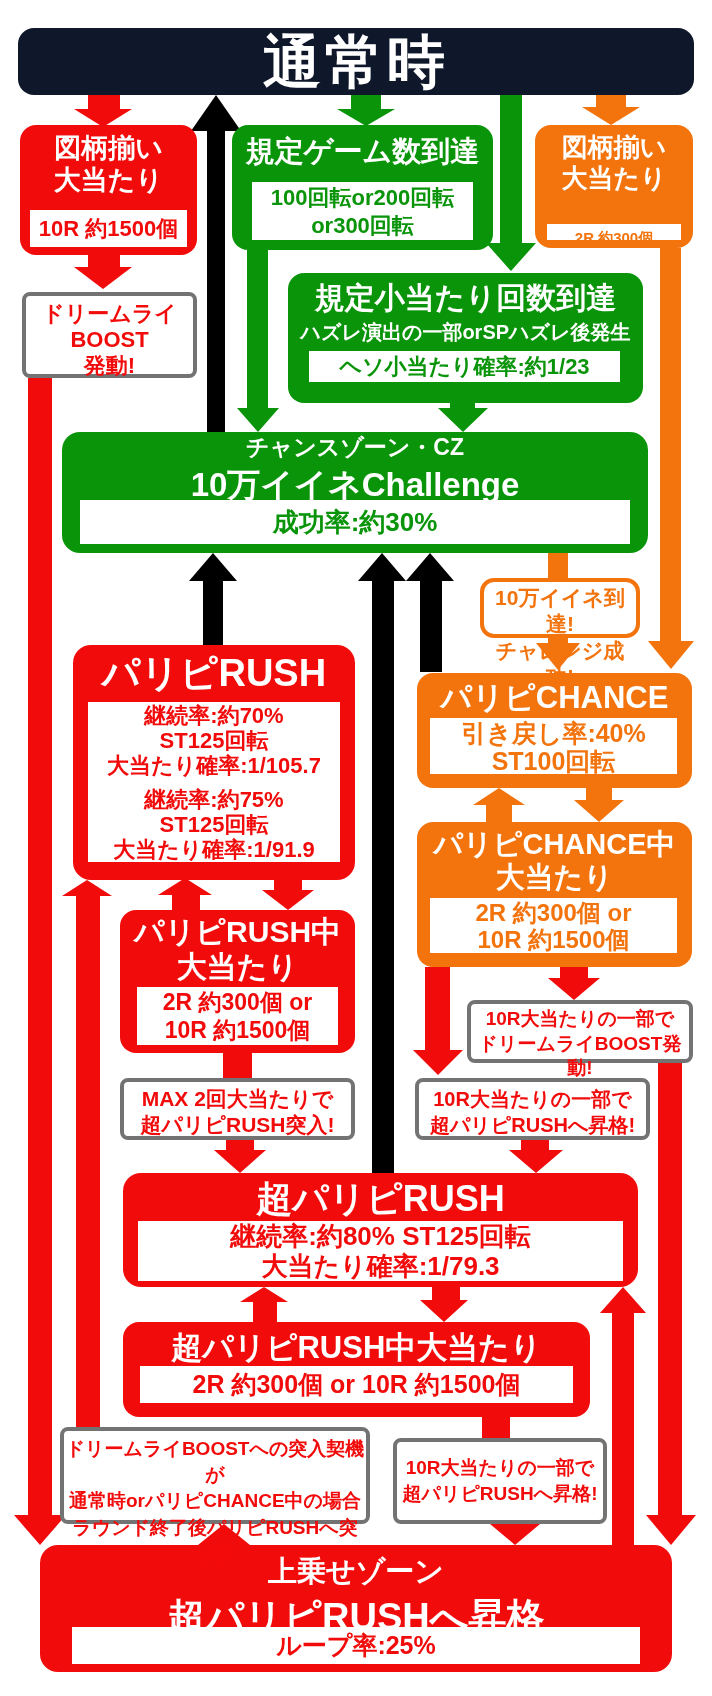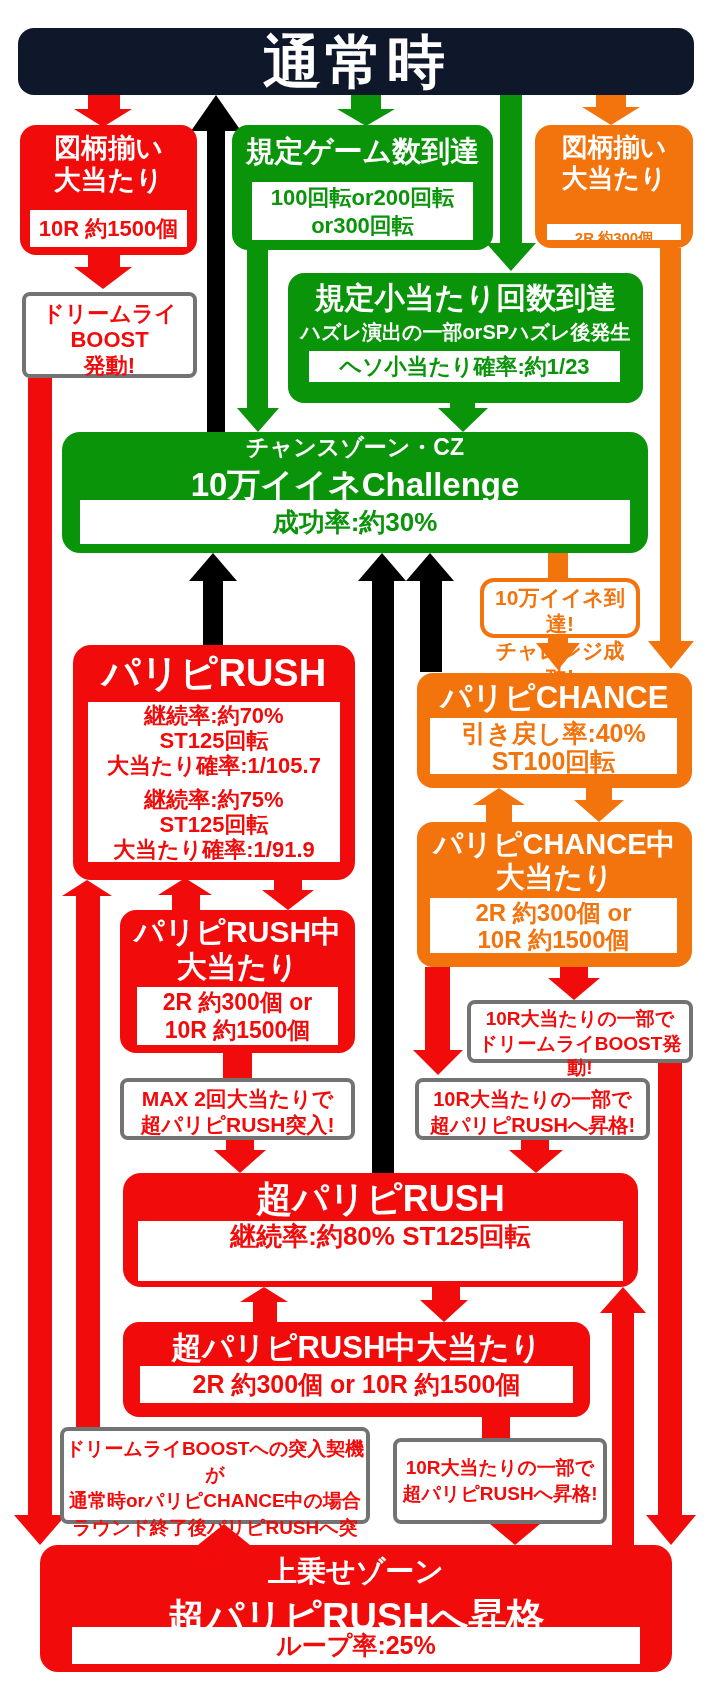--- a/index.html
+++ b/index.html
@@ -189,20 +189,21 @@
   <div class="lbl rb tr" style="left:415px;top:1078px;width:235px;height:62px;font-size:20px;line-height:1.3;padding-top:4px;">
     <div>10R大当たりの一部で</div>
     <div>超パリピRUSHへ昇格!</div>
   </div>
 
   <div class="box r" style="left:123px;top:1173px;width:515px;height:114px;border-radius:18px;font-size:36px;padding-top:2px;">
     <div>超パリピRUSH</div>
   </div>
   <div class="inner tr" style="left:138px;top:1221px;width:485px;height:60px;font-size:26px;line-height:1.15;padding-top:1px;">
     <div>継続率:約80%  ST125回転</div>
+    <div>大当たり確率:1/79.3</div>
   </div>
 
   <div class="box r" style="left:123px;top:1322px;width:467px;height:95px;border-radius:16px;font-size:31px;padding-top:5px;">
     <div>超パリピRUSH中大当たり</div>
   </div>
   <div class="inner tr" style="left:140px;top:1366px;width:433px;height:37px;font-size:25px;line-height:37px;">
     <span>2R 約300個 or 10R 約1500個</span>
   </div>
 
   <div class="lbl rb tr" style="left:60px;top:1427px;width:310px;height:97px;font-size:19px;line-height:1.38;padding-top:5px;">

